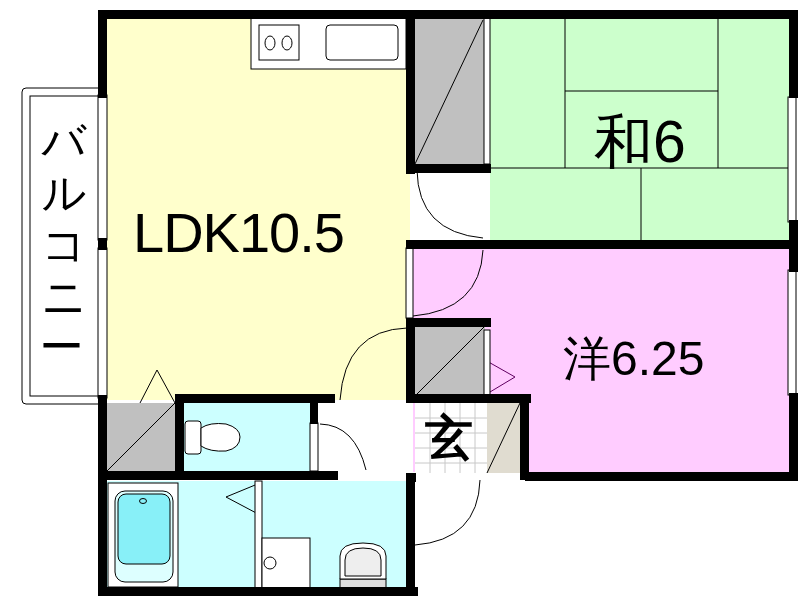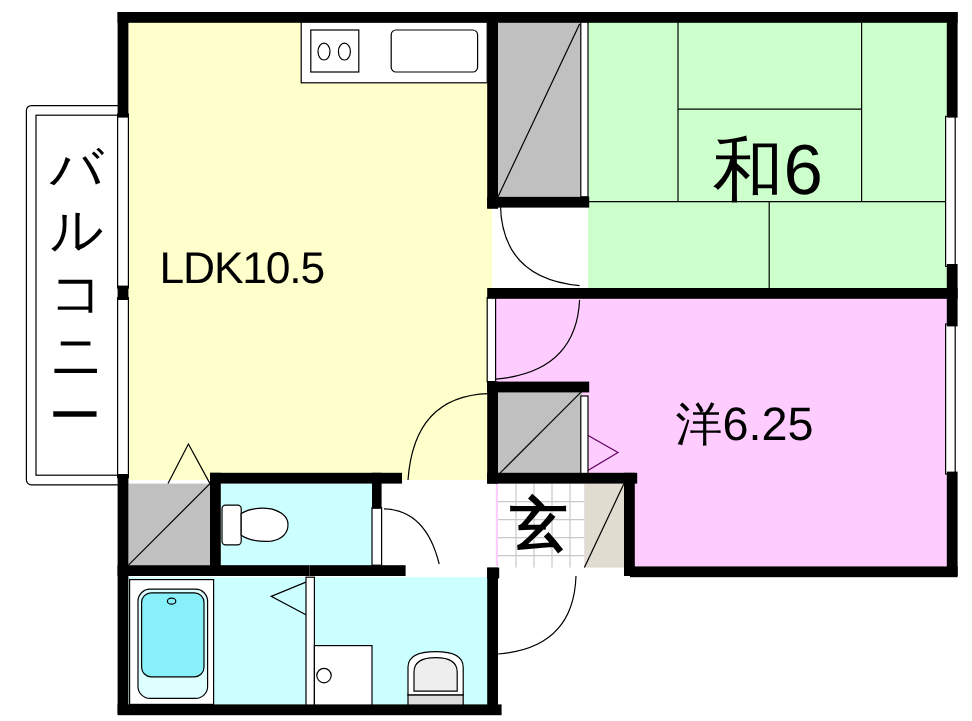--- a/index.html
+++ b/index.html
@@ -128,23 +128,23 @@
     <rect x="175" y="394" width="160" height="9"></rect>
     <rect x="175" y="394" width="9" height="86"></rect>
     <rect x="310" y="394" width="8" height="30"></rect>
     <rect x="98" y="471" width="160" height="9"></rect>
     <rect x="258" y="471" width="80" height="9"></rect>
     <rect x="406" y="473" width="9" height="122"></rect>
     <rect x="406" y="473" width="10" height="9"></rect>
   </g>
 </svg>
 
-<div class="room-label" style="left:133px;top:205px;font-size:37px;letter-spacing:-1px;">LDK10.5</div>
+<div class="room-label" style="left:133px;top:205px;font-size:56px;letter-spacing:-1px;">LDK10.5</div>
 <div class="room-label" style="left:594px;top:113px;font-size:59px;">和6</div>
-<div class="room-label" style="left:563px;top:335px;font-size:39px;">洋6.25</div>
+<div class="room-label" style="left:563px;top:335px;font-size:48px;">洋6.25</div>
 <div class="room-label" style="left:425px;top:414px;font-size:48px;font-weight:bold;">玄</div>
 
 <div class="abs" style="left:36px;top:115px;width:56px;text-align:center;font-size:44px;line-height:52px;">
   <div>バ</div>
   <div>ル</div>
   <div>コ</div>
   <div>ニ</div>
   <div style="writing-mode:vertical-rl;">ー</div>
 </div>
 

